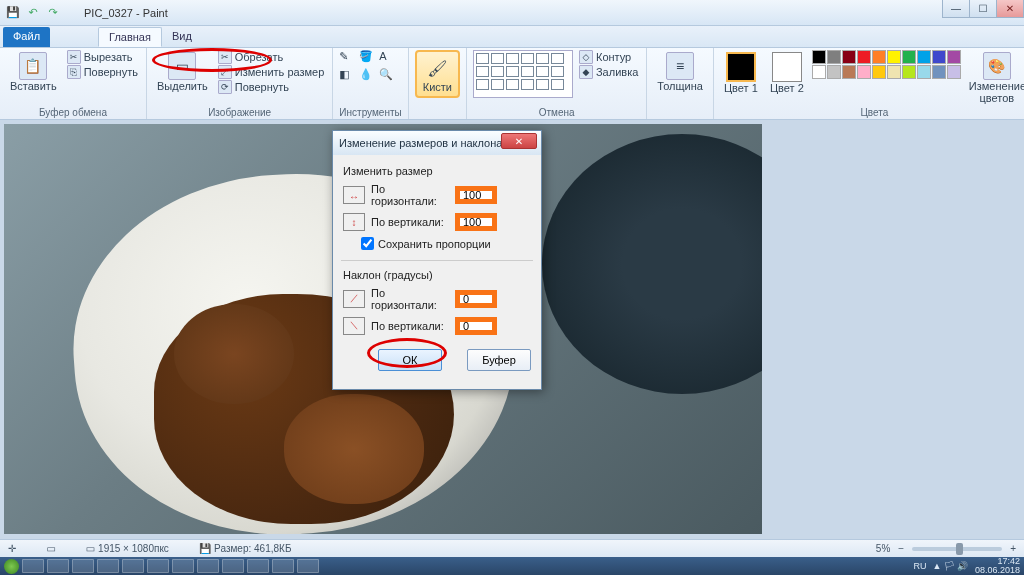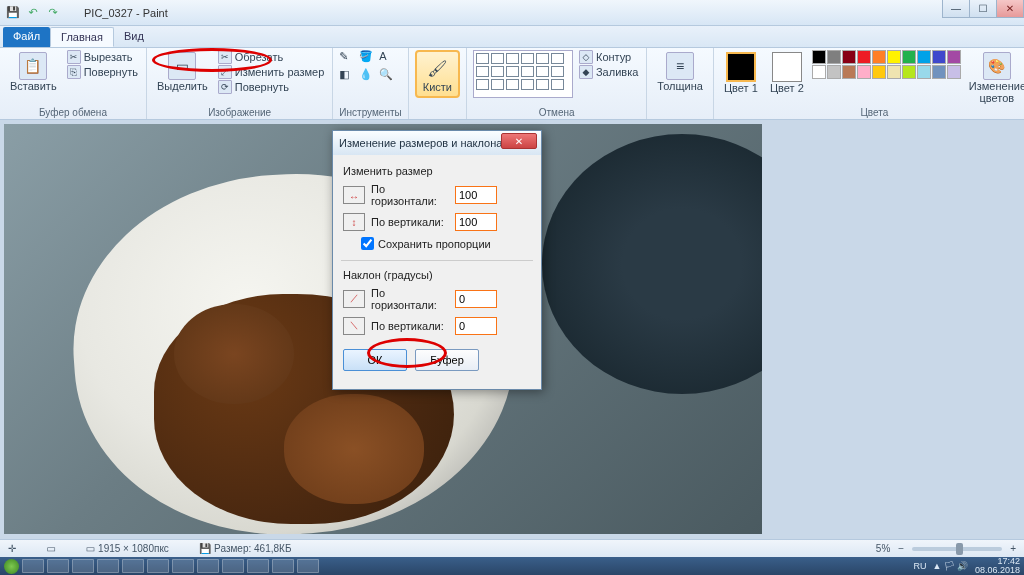--- a/index.html
+++ b/index.html
@@ -11,21 +11,21 @@
 .titlebar .qat span { width:18px; height:18px; display:flex; align-items:center; justify-content:center; font-size:11px; color:#4a6; }
 .titlebar .title { margin-left:18px; }
 .winbtns { position:absolute; right:0; top:0; display:flex; }
 .winbtns span { width:28px; height:18px; border:1px solid #9db4cc; border-top:none; background:linear-gradient(#eaf2fa,#d0e0f0); display:flex; align-items:center; justify-content:center; font-size:10px; color:#345; margin-left:-1px; }
 .winbtns .close { background:linear-gradient(#f5c7c7,#e79a9a); color:#722; }
 
 
 .tabrow { height:22px; background:linear-gradient(#e9f1fa,#d9e7f5); display:flex; align-items:flex-end; font-size:11px; border-bottom:1px solid #b5c9de; }
 .filetab { background:#1e74c5; color:#fff; padding:3px 10px; height:20px; border-radius:2px 2px 0 0; margin-left:3px; }
 .tab { padding:3px 10px; height:20px; color:#335; }
-.tab.active { background:#f5faff; border:1px solid #b5c9de; border-bottom:1px solid #f5faff; border-radius:2px 2px 0 0; }
+.tab.active { background:#f5faff; border:1px solid #b5c9de; border-bottom:1px solid #f5faff; border-radius:2px 2px 0 0;margin-left:48px; }
 
 
 .ribbon { height:72px; background:linear-gradient(#f5faff,#e6eef8); border-bottom:1px solid #b5c9de; display:flex; font-size:11px; color:#345; }
 .group { border-right:1px solid #c8d6e5; padding:2px 6px 0 6px; display:flex; flex-direction:column; justify-content:space-between; }
 .group-label { text-align:center; font-size:10px; color:#567; padding-bottom:1px; }
 .group-body { display:flex; align-items:flex-start; gap:4px; flex:1; }
 .bigbtn { display:flex; flex-direction:column; align-items:center; gap:1px; padding:2px 4px; text-align:center; line-height:1.05; }
 .bigbtn .ic { width:28px; height:28px; background:#dce8f5; border:1px solid #aac; border-radius:2px; display:flex; align-items:center; justify-content:center; font-size:14px; }
 .smalllist { display:flex; flex-direction:column; gap:1px; }
 .smallbtn { display:flex; align-items:center; gap:3px; padding:0 2px; white-space:nowrap; }
@@ -52,27 +52,27 @@
 .colander { position:absolute; right:-60px; top:10px; width:280px; height:260px; background:radial-gradient(ellipse,#2a3a45 30%,#1a2830 80%); border-radius:50%; }
 
 
 .dialog { position:absolute; left:332px; top:130px; width:210px; background:#f0f0f0; border:1px solid #6a8aaa; box-shadow:2px 2px 10px rgba(0,0,0,.4); font-size:11px; z-index:10; }
 .dlg-title { height:24px; background:linear-gradient(#fafdff,#d8e6f3); display:flex; align-items:center; padding:0 6px; font-size:11px; color:#234; position:relative; }
 .dlg-close { position:absolute; right:4px; top:2px; width:36px; height:16px; background:linear-gradient(#e77,#c44); color:#fff; border:1px solid #a33; border-radius:2px; display:flex; align-items:center; justify-content:center; font-size:10px; }
 .dlg-body { padding:8px 10px; color:#222; }
 .fieldset-label { margin:2px 0 6px 0; }
 .row { display:flex; align-items:center; gap:6px; margin:6px 0; }
 .row label { font-size:11px; }
-.row input[type=text] { width:42px; height:18px; border:1px solid #f97316; font-size:11px; padding:1px 3px; }
+.row input[type=text] { width:42px; height:18px; border:5px solid #f97316; font-size:11px; padding:1px 3px; }
 .radio-row { display:flex; align-items:center; gap:4px; margin:4px 0 8px 0; position:relative; }
 .ann-radios { position:absolute; left:49px; top:-5px; width:126px; height:22px; border:3px solid #d00; border-radius:50%; pointer-events:none; }
 .icon-h { width:22px; height:18px; border:1px solid #888; display:flex; align-items:center; justify-content:center; font-size:10px; color:#c33; }
 .chk-row { display:flex; align-items:center; gap:4px; margin:6px 0 10px 18px; }
 .dlg-sep { height:1px; background:#ccc; margin:4px -2px 8px -2px; }
-.dlg-btns { display:flex; justify-content:flex-start; gap:8px; padding:8px 0 10px 0; position:relative; }
+.dlg-btns { display:flex; justify-content:flex-end; gap:25px; padding:8px 0 10px 0; position:relative; }
 .dlg-btns button { width:64px; height:22px; font-size:11px; border:1px solid #7a9ac0; background:linear-gradient(#fdfdfd,#e8eef6); border-radius:2px; }
 .dlg-btns .ok { background:linear-gradient(#eaf4ff,#c9e0f7); border:1px solid #4a8fd6; }
 .ann-ok { position:absolute; left:24px; top:-3px; width:80px; height:30px; border:3px solid #d00; border-radius:50%; pointer-events:none; }
 
 
 .statusbar { position:absolute; bottom:18px; left:0; right:0; height:18px; background:linear-gradient(#f0f5fb,#dde8f4); border-top:1px solid #b5c9de; display:flex; align-items:center; font-size:10px; color:#456; gap:30px; padding:0 8px; }
 .statusbar .r { margin-left:auto; display:flex; align-items:center; gap:8px; }
 .zoom-slider { width:90px; height:4px; background:#bcd; position:relative; border-radius:2px; }
 .zoom-slider::after{content:"";position:absolute;left:44px;top:-4px;width:7px;height:12px;background:#89a;border-radius:2px;}
 

